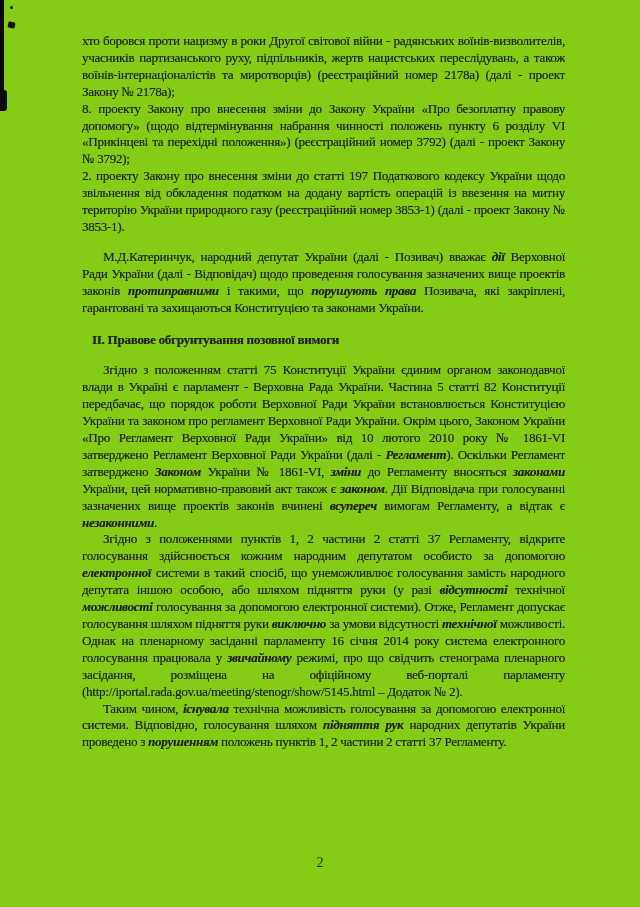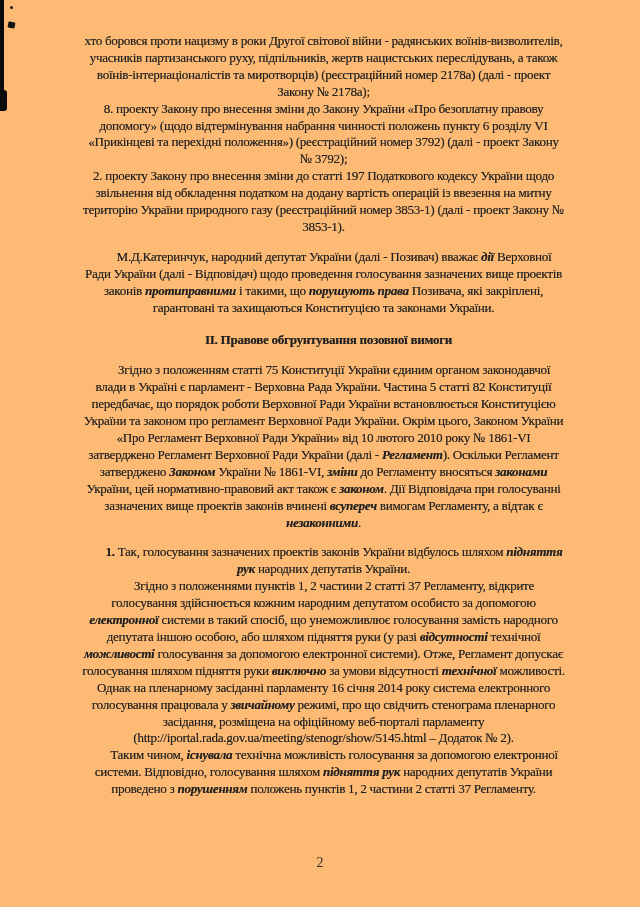--- a/index.html
+++ b/index.html
@@ -1,38 +1,38 @@
 <!DOCTYPE html>
 <html><head>
 <meta charset="utf-8">
 <style>
   html,body{margin:0;padding:0;background:#e8e8e6;}
   .page{
     position:relative;
     width:640px;height:907px;
-    background:#fdba74;
+    background:#84cc16;
     overflow:hidden;
     font-family:"Liberation Serif","DejaVu Serif",serif;
     color:#1f1f1f;
   }
   
   .artifact-bar{position:absolute;left:0;top:0;width:4px;height:98px;background:#0b0b0b;}
   .artifact-bar-foot{position:absolute;left:0;top:90px;width:7px;height:21px;background:#0b0b0b;border-radius:0 3px 3px 0;}
   .artifact-dot{position:absolute;left:10px;top:6px;width:3px;height:3px;background:#161616;border-radius:50%;}
   .artifact-square{position:absolute;left:8px;top:22px;width:7px;height:6px;background:#141414;transform:rotate(12deg);border-radius:1px;}
   
   .content{
     position:absolute;left:82px;top:33px;width:483px;height:812px;
     overflow:hidden;
     font-size:13px;line-height:16.9px;
     letter-spacing:-0.25px;
     text-align:justify;
     text-shadow:0.2px 0.2px 0.35px rgba(35,35,35,0.55);
   }
-  .content p,.content h2{margin:0;padding:0;font-size:13px;text-align:center;}
+  .content p,.content h2{margin:0;padding:0;font-size:13px;}
   .indent{text-indent:21px;}
   .space-before{margin-top:13px !important;}
   .heading{font-weight:700;text-align:left;margin-top:15px !important;margin-bottom:14px !important;margin-left:10px !important;}
   .r-n{font-weight:400;font-style:normal;}
   .r-b{font-weight:700;font-style:normal;}
   .r-bi{font-weight:700;font-style:italic;}
   .page-number{
     position:absolute;left:0;top:855px;width:640px;
     text-align:center;font-size:14px;color:#2a2a2a;
     font-family:"Liberation Serif","DejaVu Serif",serif;
@@ -47,19 +47,18 @@
   <div class="artifact-dot"></div>
   <div class="artifact-square"></div>
 
   <div class="content">
       <p class=""><span class="r-n">хто боровся проти нацизму в роки Другої світової війни - радянських воїнів-визволителів, учасників партизанського руху, підпільників, жертв нацистських переслідувань, а також воїнів-інтернаціоналістів та миротворців) (реєстраційний номер 2178а) (далі -  проект Закону № 2178а);</span></p>
       <p class=""><span class="r-n">8. проекту Закону про внесення зміни до Закону України «Про безоплатну правову допомогу» (щодо відтермінування набрання чинності положень пункту 6 розділу VI «Прикінцеві та перехідні положення») (реєстраційний номер 3792) (далі -  проект Закону № 3792);</span></p>
       <p class=""><span class="r-n">2. проекту Закону про внесення зміни до статті 197 Податкового кодексу України щодо звільнення від обкладення податком на додану вартість операцій із ввезення на митну територію України природного газу (реєстраційний номер 3853-1) (далі -  проект Закону № 3853-1).</span></p>
       <p class=" indent space-before"><span class="r-n">М.Д.Катеринчук, народний депутат України (далі - Позивач) вважає </span><span class="r-bi">дії</span><span class="r-n"> Верховної Ради України (далі - Відповідач) щодо проведення голосування зазначених вище проектів законів </span><span class="r-bi">протиправними</span><span class="r-n"> і такими, що </span><span class="r-bi">порушують права</span><span class="r-n"> Позивача, які закріплені, гарантовані та захищаються Конституцією та законами України.</span></p>
       <h2 class="heading space-before"><span class="r-b">ІІ. Правове обгрунтування позовної вимоги</span></h2>
       <p class=" indent space-before"><span class="r-n">Згідно з положенням статті 75 Конституції України єдиним органом законодавчої влади в Україні є парламент - Верховна Рада України. Частина 5 статті 82 Конституції передбачає, що порядок роботи Верховної Ради України встановлюється Конституцією України та законом про регламент Верховної Ради України. Окрім цього, Законом України «Про Регламент Верховної Ради України» від 10 лютого 2010 року № 1861-VI затверджено Регламент Верховної Ради України (далі - </span><span class="r-bi">Регламент</span><span class="r-n">). Оскільки Регламент затверджено </span><span class="r-bi">Законом</span><span class="r-n"> України № 1861-VI, </span><span class="r-bi">зміни</span><span class="r-n"> до Регламенту вносяться </span><span class="r-bi">законами</span><span class="r-n"> України, цей нормативно-правовий акт також є </span><span class="r-bi">законом</span><span class="r-n">. Дії Відповідача при голосуванні зазначених вище проектів законів вчинені </span><span class="r-bi">всупереч</span><span class="r-n"> вимогам Регламенту, а відтак є </span><span class="r-bi">незаконними</span><span class="r-n">.</span></p>
-      <p class=" indent space-before"><span class="r-b">1.</span><span class="r-n"> Так, голосування зазначених проектів законів України відбулось шляхом </span><span class="r-bi">підняття рук</span><span class="r-n"> народних депутатів України.</span></p>
       <p class=" indent"><span class="r-n">Згідно з положеннями пунктів 1, 2 частини 2 статті 37 Регламенту, відкрите голосування здійснюється кожним народним депутатом особисто за допомогою </span><span class="r-bi">електронної</span><span class="r-n"> системи в такий спосіб, що унеможливлює голосування замість народного депутата іншою особою, або шляхом підняття руки (у разі </span><span class="r-bi">відсутності</span><span class="r-n"> технічної </span><span class="r-bi">можливості</span><span class="r-n"> голосування за допомогою електронної системи). Отже, Регламент допускає голосування шляхом підняття руки </span><span class="r-bi">виключно</span><span class="r-n"> за умови відсутності </span><span class="r-bi">технічної</span><span class="r-n"> можливості. Однак на пленарному засіданні парламенту 16 січня 2014 року система електронного голосування працювала у </span><span class="r-bi">звичайному</span><span class="r-n"> режимі, про що свідчить стенограма пленарного засідання, розміщена на офіційному веб-порталі парламенту (http://iportal.rada.gov.ua/meeting/stenogr/show/5145.html – Додаток № 2).</span></p>
       <p class=" indent"><span class="r-n">Таким чином, </span><span class="r-bi">існувала</span><span class="r-n"> технічна можливість голосування за допомогою електронної системи. Відповідно, голосування шляхом </span><span class="r-bi">підняття рук</span><span class="r-n"> народних депутатів України проведено з </span><span class="r-bi">порушенням</span><span class="r-n"> положень пунктів 1, 2 частини 2 статті 37 Регламенту.</span></p>
     </div>
 
   <div class="page-number">2</div>
 </div>
 
 </body></html>

